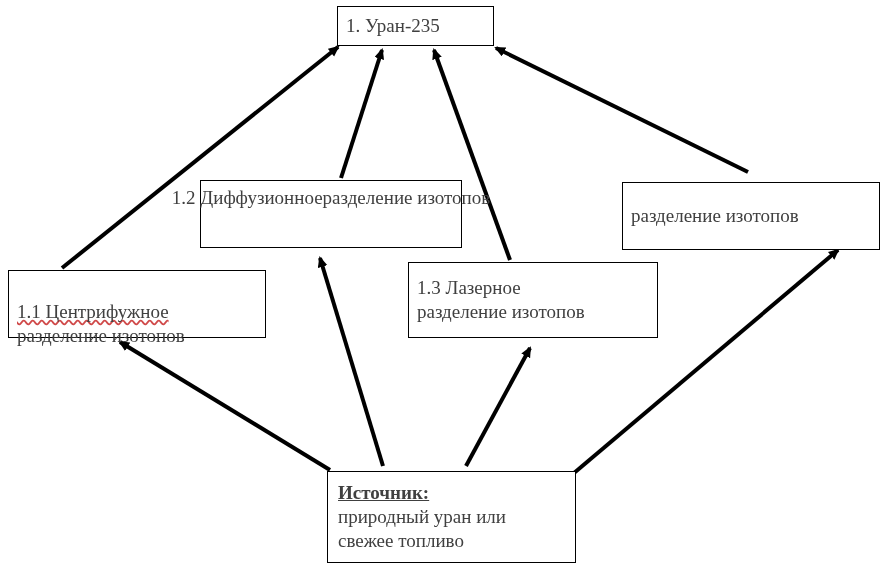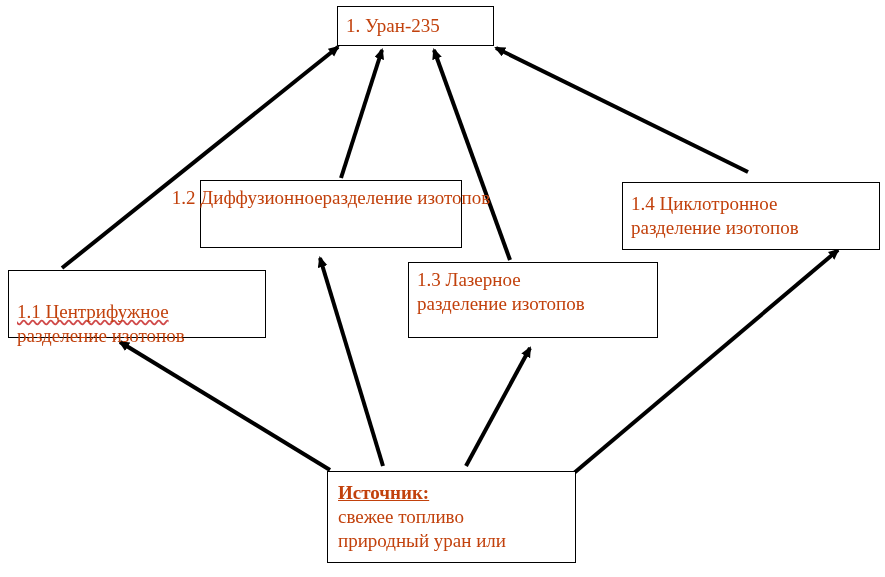--- a/index.html
+++ b/index.html
@@ -24,21 +24,21 @@
     pointer-events: none;
   }
   .node {
     position: absolute;
     box-sizing: border-box;
     border: 1px solid #000000;
     background: #ffffff;
     font-family: "Liberation Serif", serif;
     font-size: 19px;
     line-height: 1.25;
-    color: #c2410c;
+    color: #404040;
     padding: 5px 8px;
     text-align: left;
   }
   .node .line {
     display: block;
     white-space: nowrap;
   }
   .node .ttl {
     font-weight: bold;
     text-decoration: underline;
@@ -84,33 +84,32 @@
   <div class="node" style="left:337px; top:6px; width:157px; height:40px; display:flex; align-items:center;">
     <span class="line">1. Уран-235</span>
   </div>
 
   <div class="node" style="left:200px; top:180px; width:262px; height:68px; display:flex; flex-direction:row; justify-content:center;">
     <span class="line">1.2 Диффузионное</span>
     <span class="line">разделение изотопов</span>
   </div>
 
   <div class="node" style="left:622px; top:182px; width:258px; height:68px; display:flex; flex-direction:column; justify-content:center;">
-    <span class="line">1.4 Циклотронное</span>
     <span class="line">разделение изотопов</span>
   </div>
 
   <div class="node" style="left:8px; top:270px; width:258px; height:68px; display:flex; flex-direction:column; justify-content:center;">
     <span class="line spell">1.1 Центрифужное</span>
     <span class="line">разделение изотопов</span>
   </div>
 
-  <div class="node" style="left:408px; top:262px; width:250px; height:76px; display:flex; flex-direction:column; ">
+  <div class="node" style="left:408px; top:262px; width:250px; height:76px; display:flex; flex-direction:column; justify-content:center;">
     <span class="line">1.3 Лазерное</span>
     <span class="line">разделение изотопов</span>
   </div>
 
   <div class="node" style="left:327px; top:471px; width:249px; height:92px; display:flex; flex-direction:column; justify-content:center;padding-left:10px;">
     <span class="ttl">Источник:</span>
+    <span class="line">природный уран или</span>
     <span class="line">свежее топливо</span>
-    <span class="line">природный уран или</span>
   </div>
 
 </div>
 
 </body></html>

